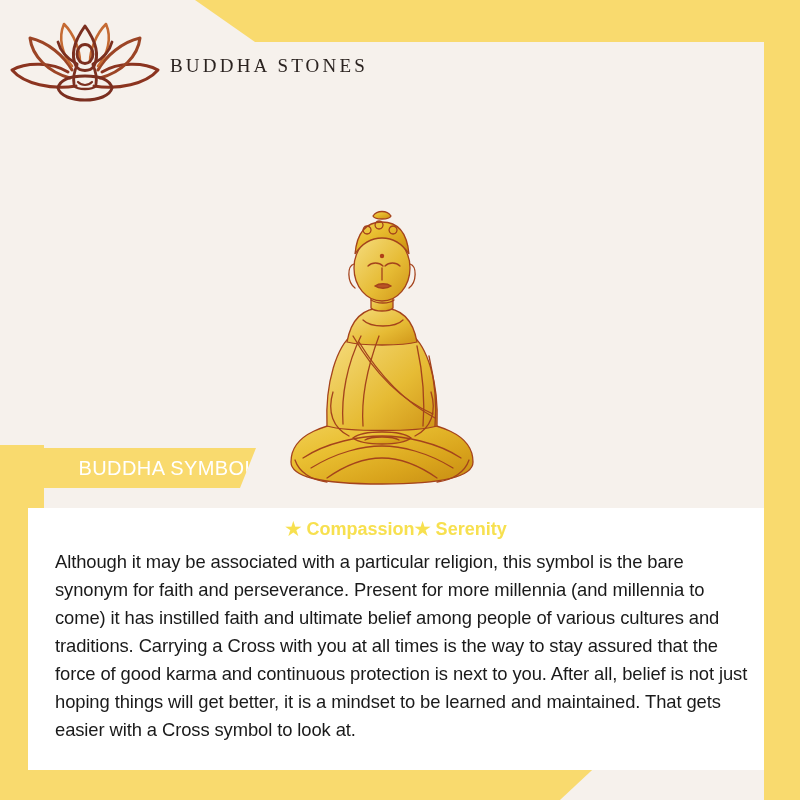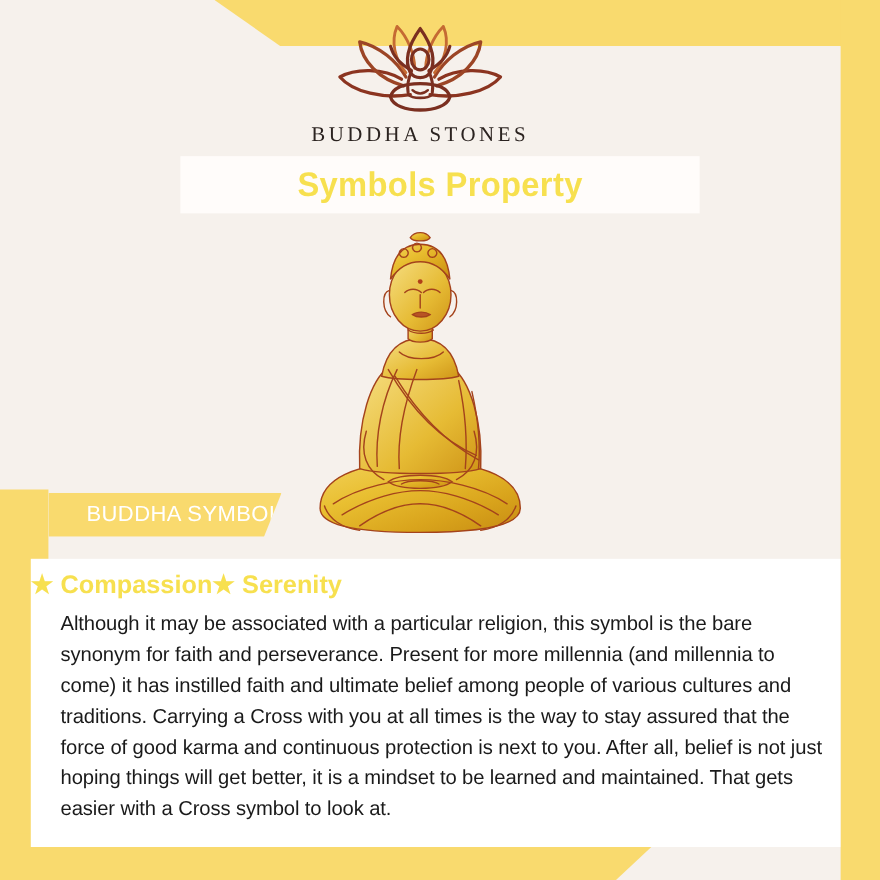--- a/index.html
+++ b/index.html
@@ -37,21 +37,21 @@
   
   .page-inner {
     position:absolute;
     top:42px; left:0; right:36px; bottom:0;
     background:#f6f1ec;
   }
 
   
   .logo-block {
     position:absolute; top:20px; left:0; width:764px;
-    display:flex; flex-direction:column; align-items:center;
+    display:flex; flex-direction:row; align-items:center;
     z-index:5;
   }
   .logo-mark { width:170px; height:86px; display:block; }
   .logo-word {
     margin-top:6px;
     font-family:"Liberation Serif", serif;
     font-size:19px;
     letter-spacing:3.2px;
     color:#2b2320;
     font-weight:400;
@@ -101,22 +101,22 @@
 
   
   .content-panel {
     position:absolute;
     top:508px; left:28px; width:736px; height:262px;
     background:#ffffff;
     z-index:5;
   }
   .subtitle {
     margin-top:10px;
-    text-align:left;
-    font-size:23px;
+    text-align:center;
+    font-size:18px;
     font-weight:bold;
     color:#f7e04f;
     white-space:nowrap;
   }
   .body-text {
     margin:8px 12px 0 27px;
     font-size:18.4px;
     line-height:1.52;
     color:#1a1a1a;
     font-weight:500;
@@ -164,23 +164,20 @@
         <path d="M58 68 C60 60 70 56 85 56 C100 56 110 60 112 68
                  C110 76 98 80 85 80 C72 80 60 76 58 68 Z" stroke="#7b2f20" stroke-width="3"></path>
 
         <path d="M74 66 C78 70 92 70 96 66" stroke="#7b2f20" stroke-width="2.4"></path>
         <path d="M78 62 C82 66 88 66 92 62" stroke="#7b2f20" stroke-width="2.2"></path>
       </g>
     </svg>
     <div class="logo-word">BUDDHA STONES</div>
   </div>
 
-  <div class="title-panel">
-    <div class="title-text">Symbols Property</div>
-  </div>
 
   <div class="statue-wrap">
     <svg class="statue" viewBox="0 0 230 300">
       <defs>
         <linearGradient id="gold" x1="0" y1="0" x2="1" y2="1">
           <stop offset="0%" stop-color="#f2d15a"></stop>
           <stop offset="35%" stop-color="#e9bf31"></stop>
           <stop offset="70%" stop-color="#d9a41c"></stop>
           <stop offset="100%" stop-color="#c68b12"></stop>
         </linearGradient>

